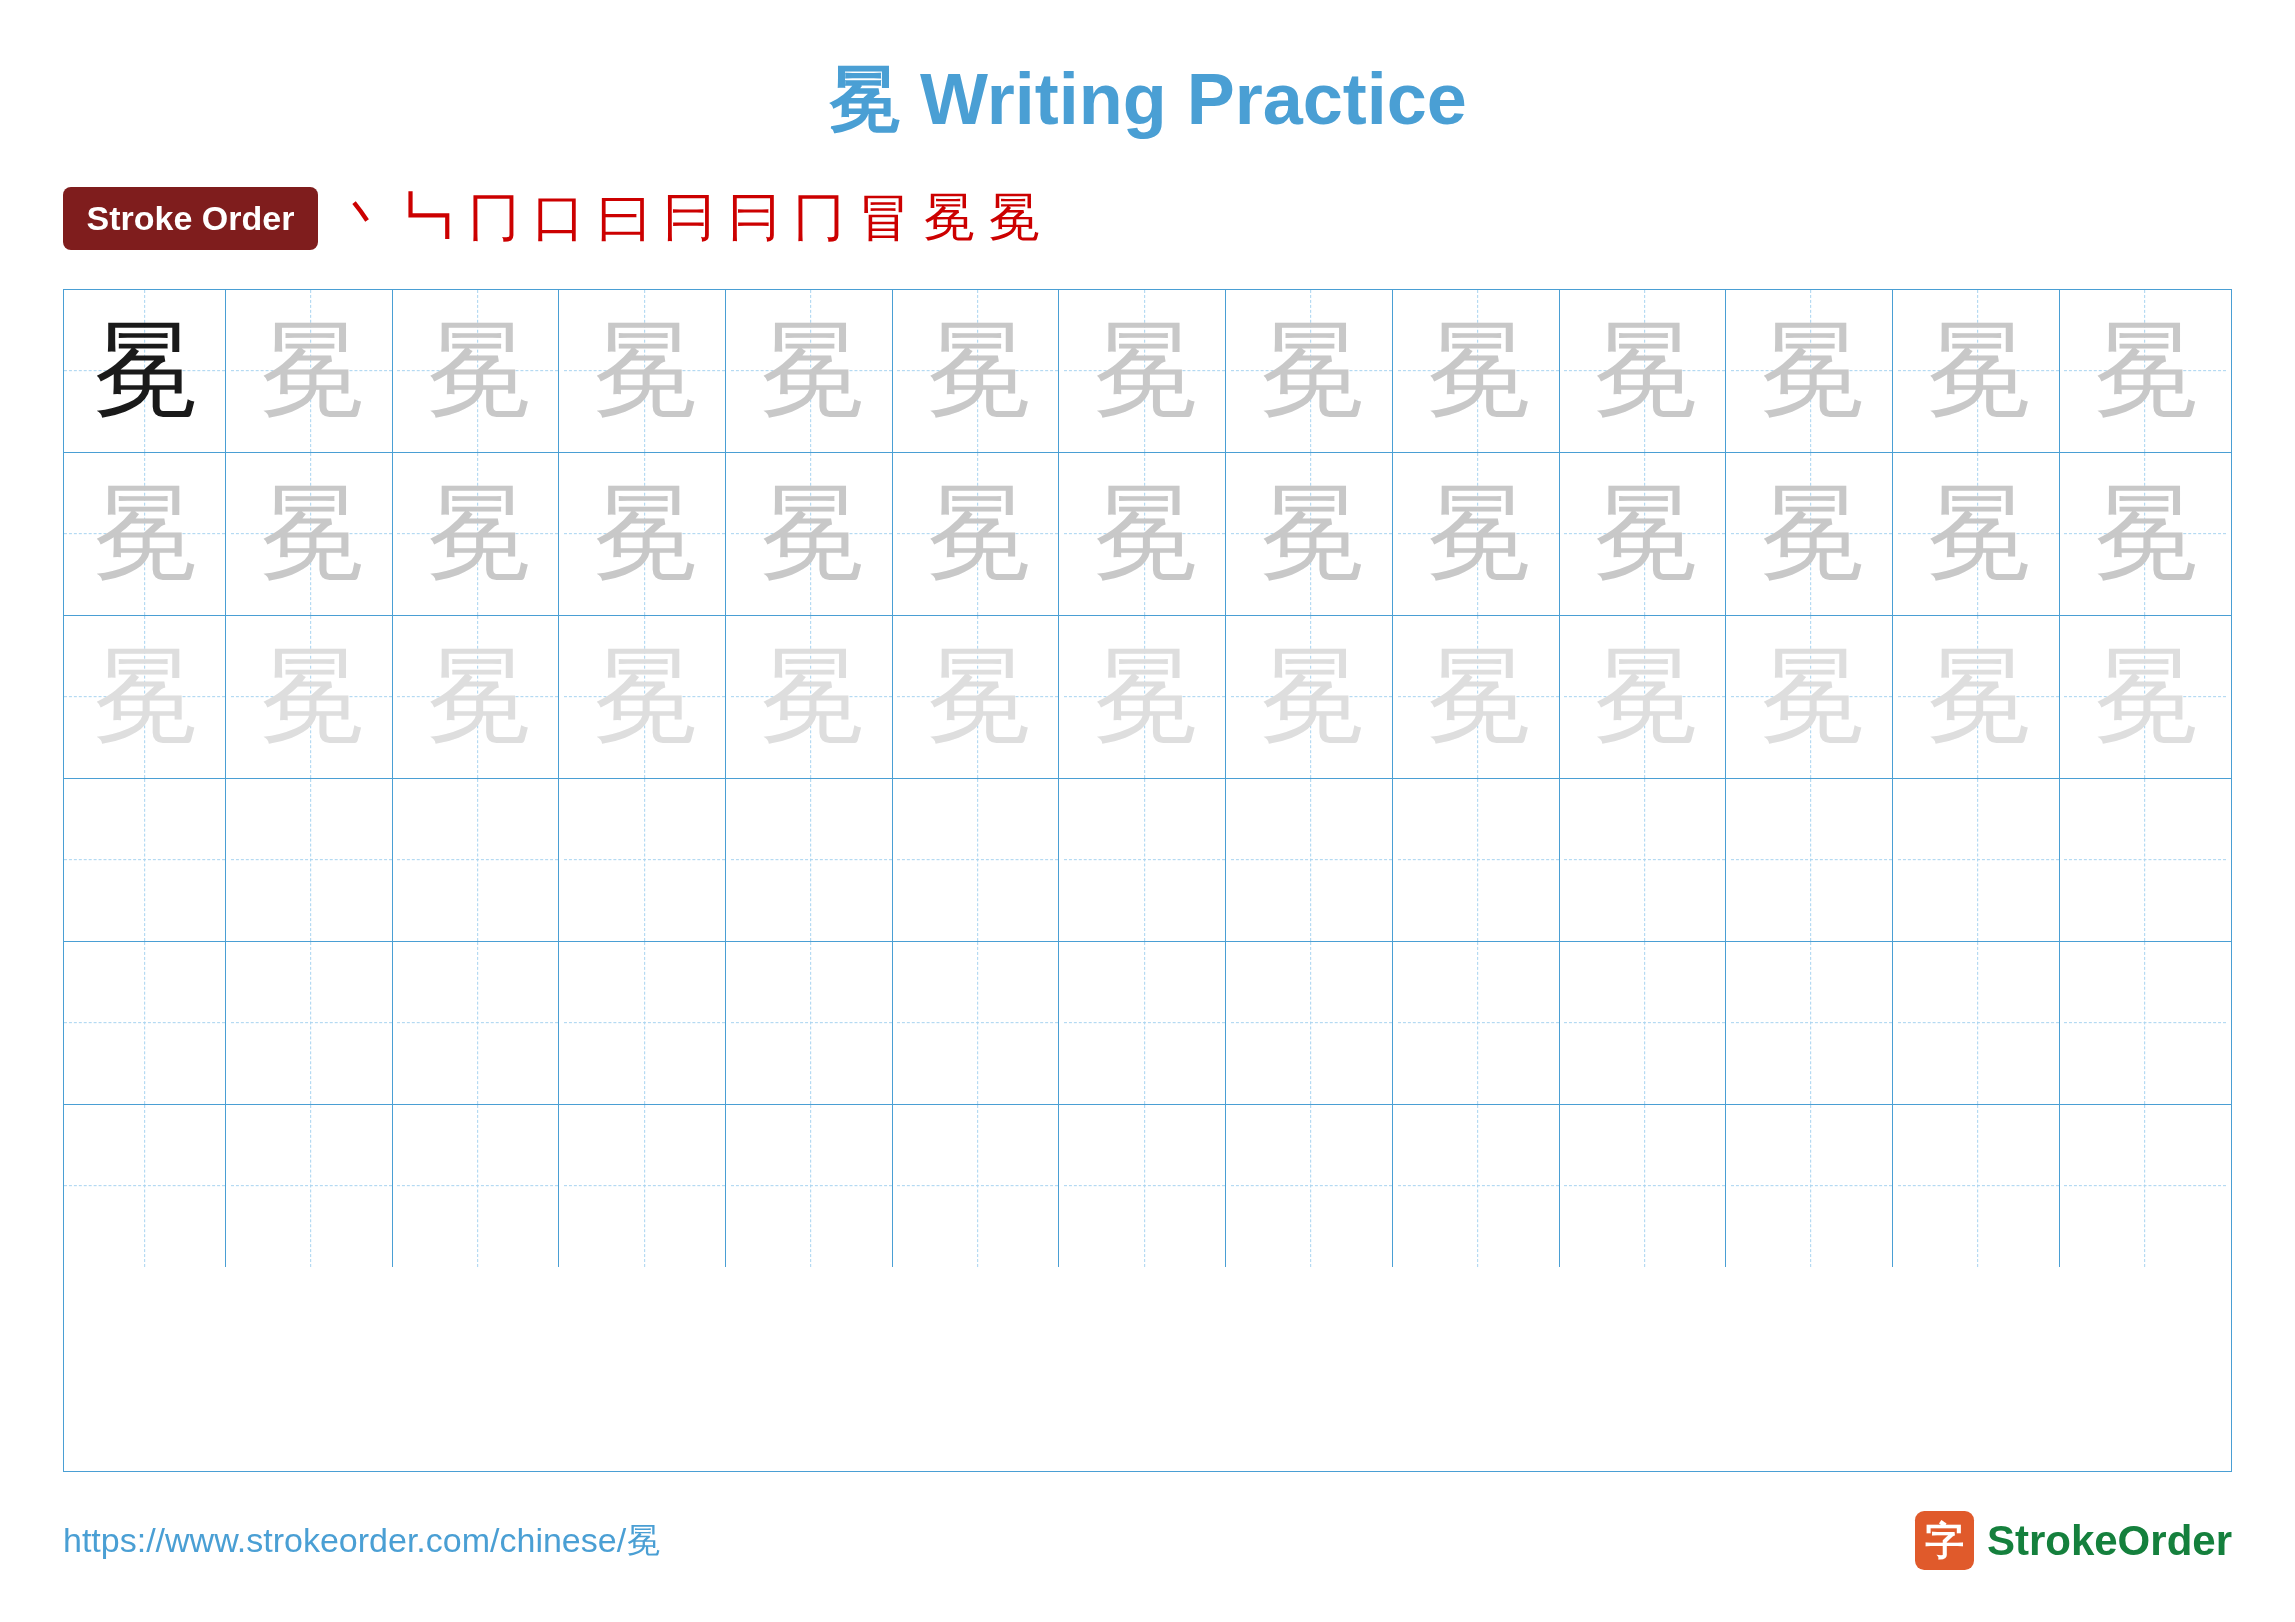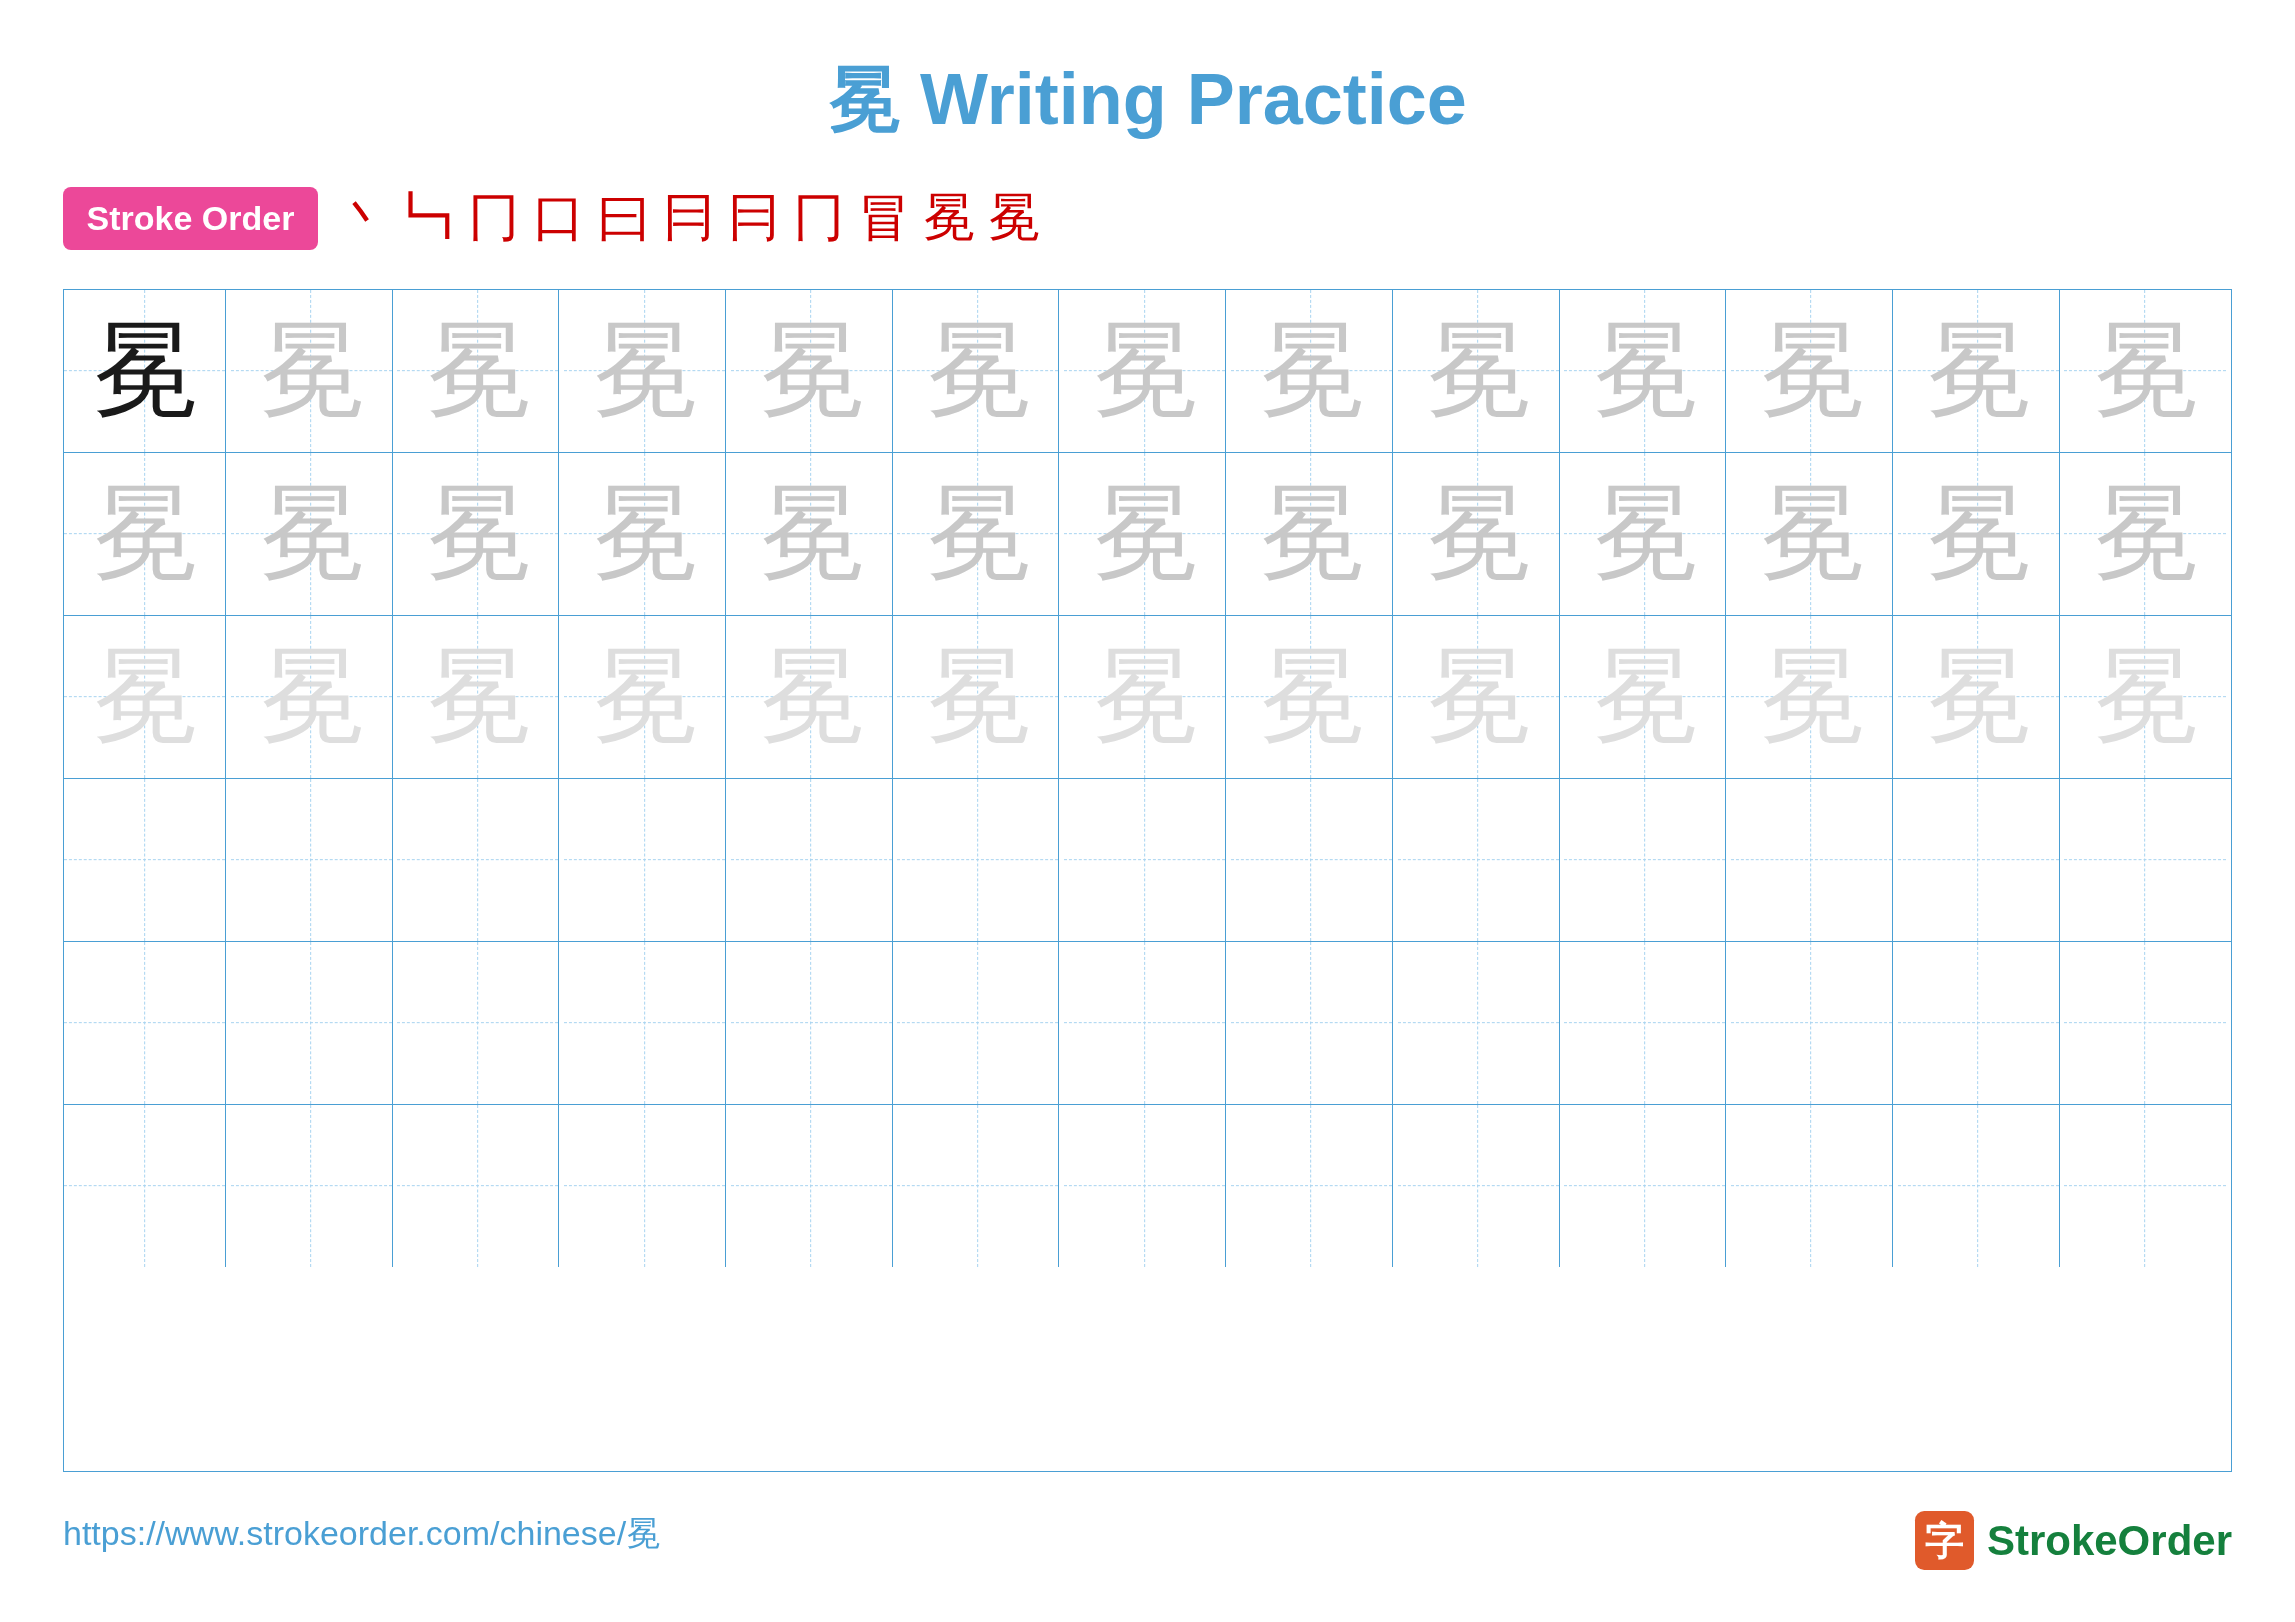--- a/index.html
+++ b/index.html
@@ -36,21 +36,21 @@
 
     .stroke-order-row {
       display: flex;
       align-items: center;
       width: 100%;
       margin-bottom: 39px;
       gap: 19.6px;
     }
 
     .stroke-order-badge {
-      background: #ec4899;
+      background: #7f1d1d;
       color: #fff;
       font-size: 34px;
       font-weight: bold;
       padding: 11.8px 23.6px;
       border-radius: 7.9px;
       white-space: nowrap;
       flex-shrink: 0;
     }
 
     .stroke-sequence {
@@ -140,20 +140,21 @@
     }
 
     .char-light {
       color: #dedede;
     }
 
     
     .footer {
       display: flex;
       justify-content: space-between;
+      align-items: center;
       width: 100%;
       margin-top: 39px;
     }
 
     .footer-url {
       font-size: 34px;
       color: #4a9fd4;
     }
 
     .footer-logo {

